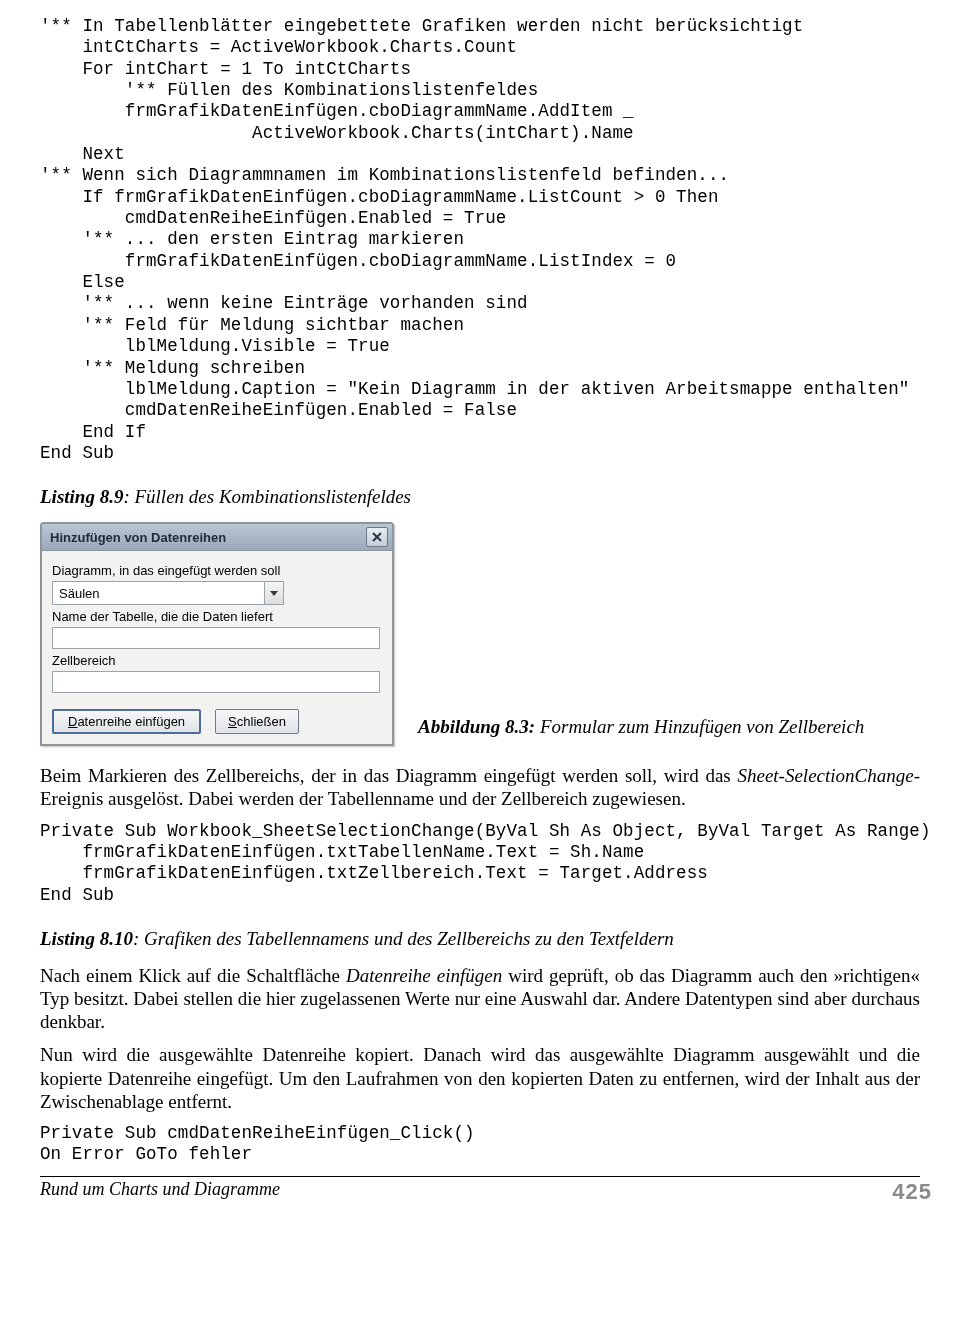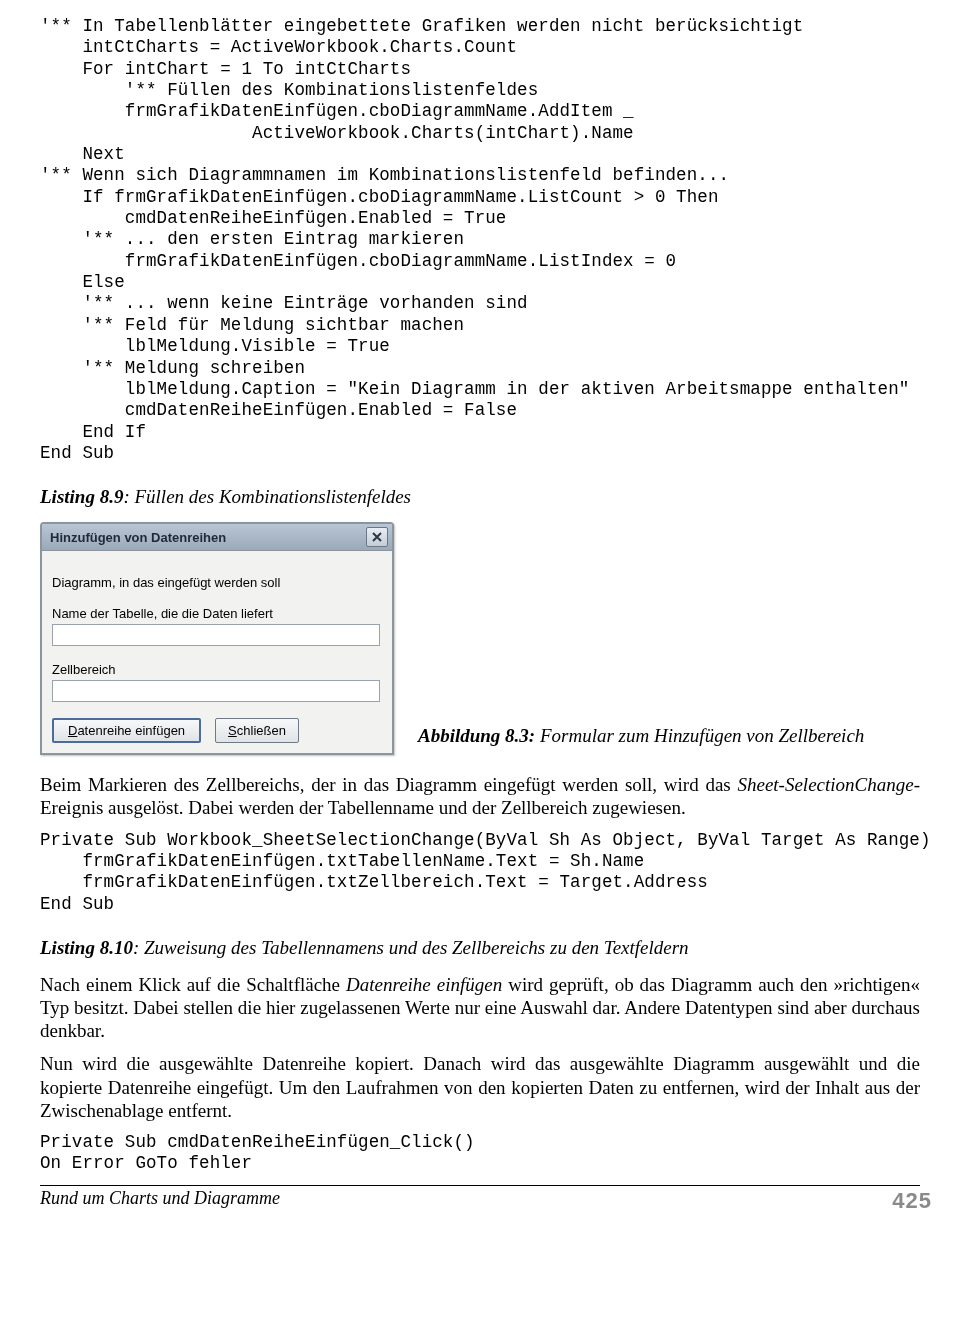--- a/index.html
+++ b/index.html
@@ -89,21 +89,21 @@
     font-weight: bold;
     color: #2a3644;
     cursor: default;
   }
   .dlg-body {
     padding: 8px 10px 10px 10px;
   }
   .dlg-label {
     font-size: 13px;
     color: #000;
-    margin: 16px 0 3px 0;
+    margin: 4px 0 3px 0;
   }
   .dlg-combo {
     display: flex;
     align-items: center;
     height: 22px;
     background: #fff;
     border: 1px solid #9aa3ac;
     width: 230px;
     position: relative;
     margin-bottom: 2px;
@@ -208,20 +208,28 @@
       <div class="titlebar">
         <span>Hinzufügen von Datenreihen</span>
         <div class="close">
           <svg width="10" height="10" viewBox="0 0 10 10">
               <path d="M1 1 L9 9 M9 1 L1 9" stroke="#2a3644" stroke-width="2"></path>
             </svg>
         </div>
       </div>
       <div class="dlg-body">
         <div class="dlg-label">Diagramm, in das eingefügt werden soll</div>
+        <div class="dlg-combo">
+          <span class="val">Säulen</span>
+          <span class="arrow">
+            <svg width="8" height="5" viewBox="0 0 8 5">
+                <path d="M0 0 L8 0 L4 5 Z" fill="#3a3a3a"></path>
+              </svg>
+          </span>
+        </div>
         <div class="dlg-label">Name der Tabelle, die die Daten liefert</div>
         <div class="dlg-input"></div>
         <div class="dlg-label">Zellbereich</div>
         <div class="dlg-input"></div>
         <div class="dlg-buttons">
           <button class="dlg-btn primary"><u>D</u><span>atenreihe einfügen</span></button>
           <button class="dlg-btn"><u>S</u><span>chließen</span></button>
         </div>
       </div>
     </div>
@@ -233,21 +241,21 @@
   <p class="body">
     <span>Beim Markieren des Zellbereichs, der in das Diagramm eingefügt werden soll, wird das </span><span class="italic">Sheet-SelectionChange</span><span>-Ereignis ausgelöst. Dabei werden der Tabellenname und der Zellbereich zugewiesen.</span>
   </p>
 
   <pre class="code">Private Sub Workbook_SheetSelectionChange(ByVal Sh As Object, ByVal Target As Range)
     frmGrafikDatenEinfügen.txtTabellenName.Text = Sh.Name
     frmGrafikDatenEinfügen.txtZellbereich.Text = Target.Address
 End Sub</pre>
 
   <p class="listing-caption">
-    <b>Listing 8.10</b><span>: Zuweisung des Tabellennamens und des Zellbereichs zu den Textfeldern</span>
+    <b>Listing 8.10</b><span>: Grafiken des Tabellennamens und des Zellbereichs zu den Textfeldern</span>
   </p>
 
   <p class="body">
     <span>Nach einem Klick auf die Schaltfläche </span><span class="italic">Datenreihe einfügen</span><span> wird geprüft, ob das Diagramm auch den »richtigen« Typ besitzt. Dabei stellen die hier zugelassenen Werte nur eine Auswahl dar. Andere Datentypen sind aber durchaus denkbar.</span>
   </p>
 
   <p class="body">Nun wird die ausgewählte Datenreihe kopiert. Danach wird das ausgewählte Diagramm ausgewählt und die kopierte Datenreihe eingefügt. Um den Laufrahmen von den kopierten Daten zu entfernen, wird der Inhalt aus der Zwischenablage entfernt.</p>
 
   <pre class="code">Private Sub cmdDatenReiheEinfügen_Click()
 On Error GoTo fehler</pre>

